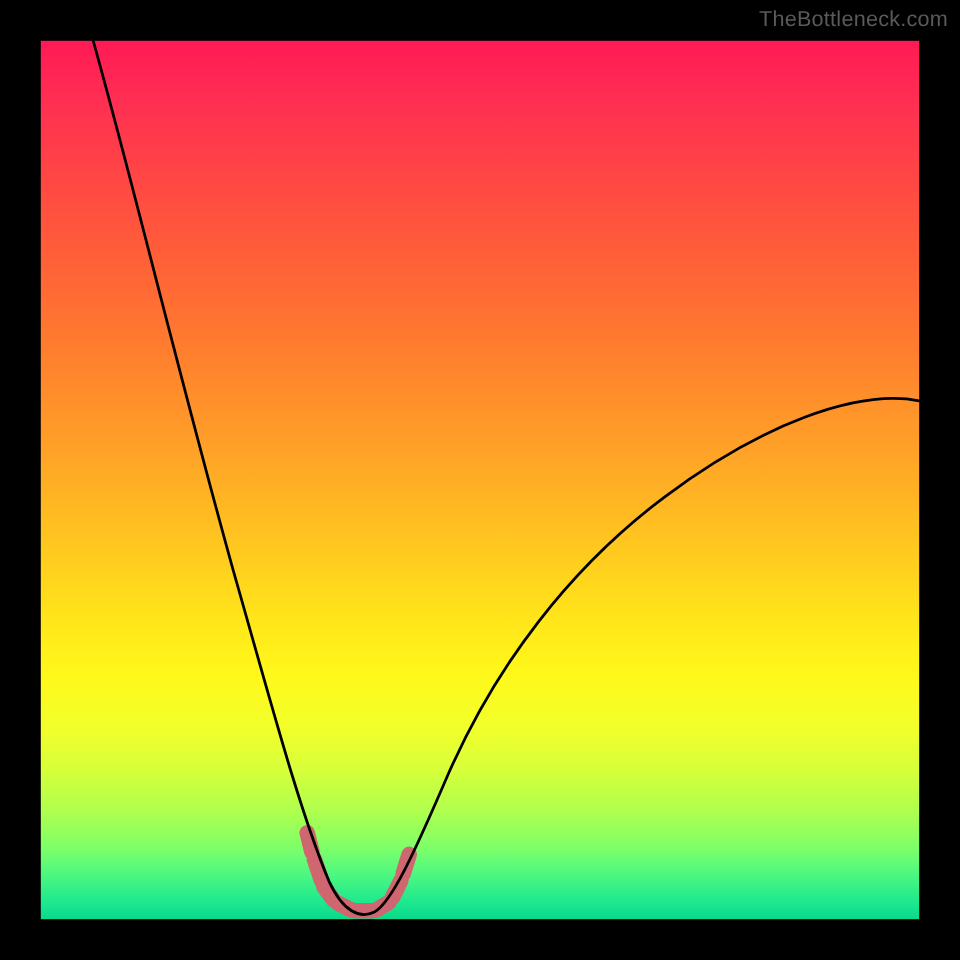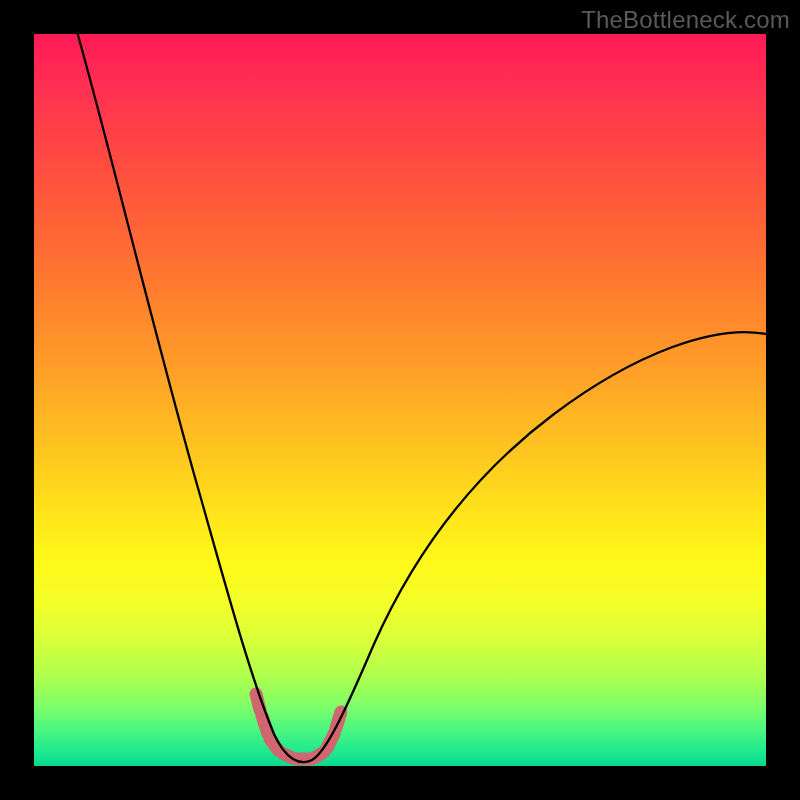--- a/index.html
+++ b/index.html
@@ -44,21 +44,21 @@
       #4bf781 95%,
       #1ee98e 98%,
       #0ad98c 100%
     );
   }
   .watermark {
     position: absolute;
     top: 6px;
     right: 10px;
     color: #5a5a5a;
-    font-size: 24px;
+    font-size: 18px;
     letter-spacing: 0.2px;
     font-weight: 400;
   }
   svg.curves {
     position: absolute;
     left: 0;
     top: 0;
     width: 732px;
     height: 732px;
     overflow: visible;

